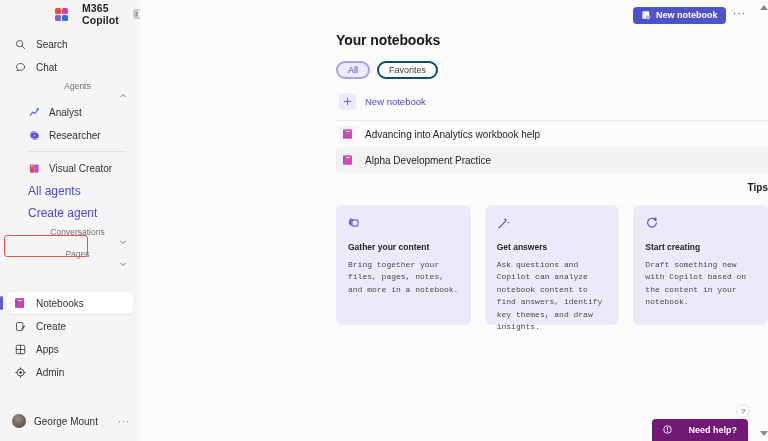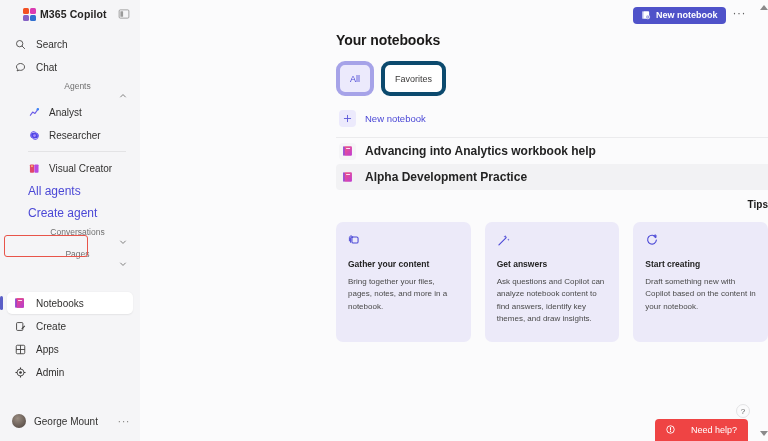--- a/index.html
+++ b/index.html
@@ -14,21 +14,21 @@
   
   .sidebar {
     width: 140px; height: 441px;
     background: #f5f5f7;
     display: flex; flex-direction: column;
     position: relative;
     flex: 0 0 140px;
   }
   .sb-head {
     height: 28px; display: flex; align-items: center;
-    padding: 0 8px 0 23px; gap: 4px;
+    padding: 0 8px 0 23px; gap: 14px; margin-left: 32px;
   }
   .brand-logo { width: 13px; height: 13px; position: relative; flex:0 0 13px; }
   .brand-logo i { position:absolute; width:6px; height:6px; border-radius:1.5px; display:block;}
   .brand-logo i:nth-child(1){ left:0; top:0; background:#f25022;}
   .brand-logo i:nth-child(2){ left:7px; top:0; background:#d93ab1;}
   .brand-logo i:nth-child(3){ left:0; top:7px; background:#8661c5;}
   .brand-logo i:nth-child(4){ left:7px; top:7px; background:#2f6fd0;}
   .brand-name { font-size: 10.5px; font-weight: 700; color: #252423; letter-spacing: .1px; }
   .collapse-btn { margin-left: auto; width: 16px; height: 16px; display:flex; align-items:center; justify-content:center; cursor:pointer;}
   .collapse-btn svg { display:block; }
@@ -94,21 +94,21 @@
     font-family:"Liberation Sans", sans-serif;
   }
   .btn-new svg{display:block;}
   .top-more { font-size:12px; color:#616161; letter-spacing:.5px; cursor:pointer; line-height:8px; padding-bottom:4px;}
 
   .content { padding: 6px 0 0 196px; }
   .page-title { font-size: 14px; font-weight: 700; color:#1b1a19; letter-spacing:-.1px;}
 
   .pills { display:flex; gap:7px; margin-top: 13px; }
   .pill {
-    height:35px; border-radius:9px; border:4px solid #0c4a6e;
+    height:18px; border-radius:9px; border:2px solid #0c4a6e;
     display:flex; align-items:center; padding: 0 10px;
     font-size:9px; color:#3b3a39; background:#fff; cursor:pointer;
   }
   .pill.sel { background:#eceafc; border-color:#a6a3e8; color:#4b48d6; }
 
   .nb-list { width: 496px; margin-top: 11px; }
   .nb-new {
     display:flex; align-items:center; gap:9px; height:23px; cursor:pointer;
     border-radius:4px; padding-left:3px;
   }
@@ -120,39 +120,39 @@
 
   .nb-sep { height:1px; background:#ebebed; margin: 7px 0 0 0; }
 
   .nb-row {
     display:flex; align-items:center; height:26px; gap:9px;
     padding: 0 8px 0 3px; border-radius:4px; cursor:pointer;
   }
   .nb-row.shaded { background:#f2f2f4; }
   .nb-ico-wrap { width:17px; height:17px; display:flex; align-items:center; justify-content:center; flex:0 0 17px; border-radius:4px;}
   .nb-ico-wrap.boxed { background:#f5f5f7; }
-  .nb-title { font-size:12px; font-weight:700; color:#242424; }
+  .nb-title { font-size:10px; font-weight:400; color:#242424; }
 
   .tips-title { font-size:10px; font-weight:700; color:#1b1a19; margin-top:9px;text-align:right; }
   .tips { display:flex; gap:14px; margin-top:12px; }
   .tip {
     width: 158px; height: 120px; background:#eceaf9; border-radius:7px;
     padding: 11px 12px 0 12px;
   }
   .tip-ico { width:14px; height:14px; margin-bottom:12px; }
   .tip-ico svg{display:block;}
   .tip-h { font-size:8.5px; font-weight:700; color:#242424; margin-bottom:7px; }
-  .tip-p { font-size:8px; color:#4a4a4a; line-height:1.55; }
+  .tip-p { font-size:8px; color:#4a4a4a; line-height:1.55;font-family:Liberation Mono, monospace; }
 
   
   .need-help {
     position:absolute; right: 20px; bottom: 0;
     display:flex; align-items:center; gap:16px;
-    background:#ef4444; color:#fff; height:22px; padding:0 11px;
-    border-radius:4px 4px 0 0; font-size:9px; font-weight:400; cursor:pointer;
+    background:#701a75; color:#fff; height:22px; padding:0 11px;
+    border-radius:4px 4px 0 0; font-size:9px; font-weight:700; cursor:pointer;
     font-family:"Liberation Sans", sans-serif; border:none;
   }
   .help-q {
     position:absolute; right: 18px; bottom: 23px;
     width:14px; height:14px; border-radius:50%;
     background:#fbfbfc; border:1px solid #e3e3e5;
     display:flex; align-items:center; justify-content:center;
     font-size:8px; color:#616161;
   }
 

